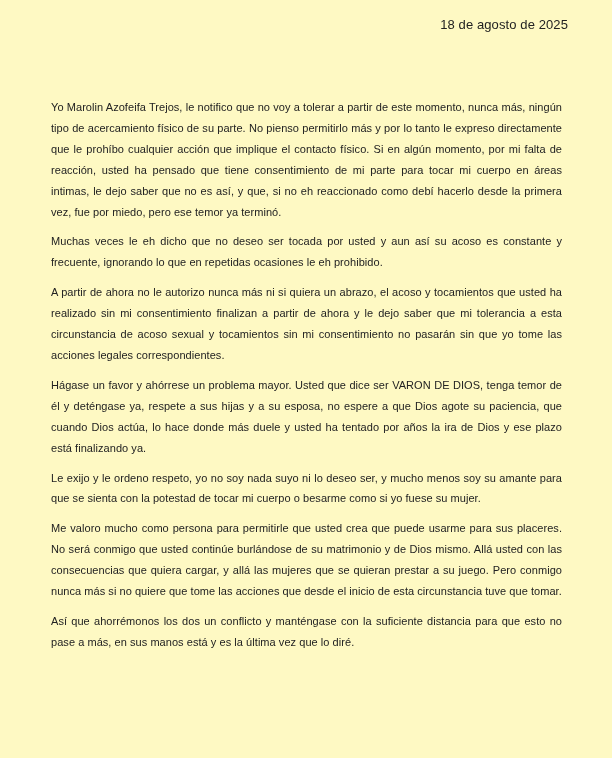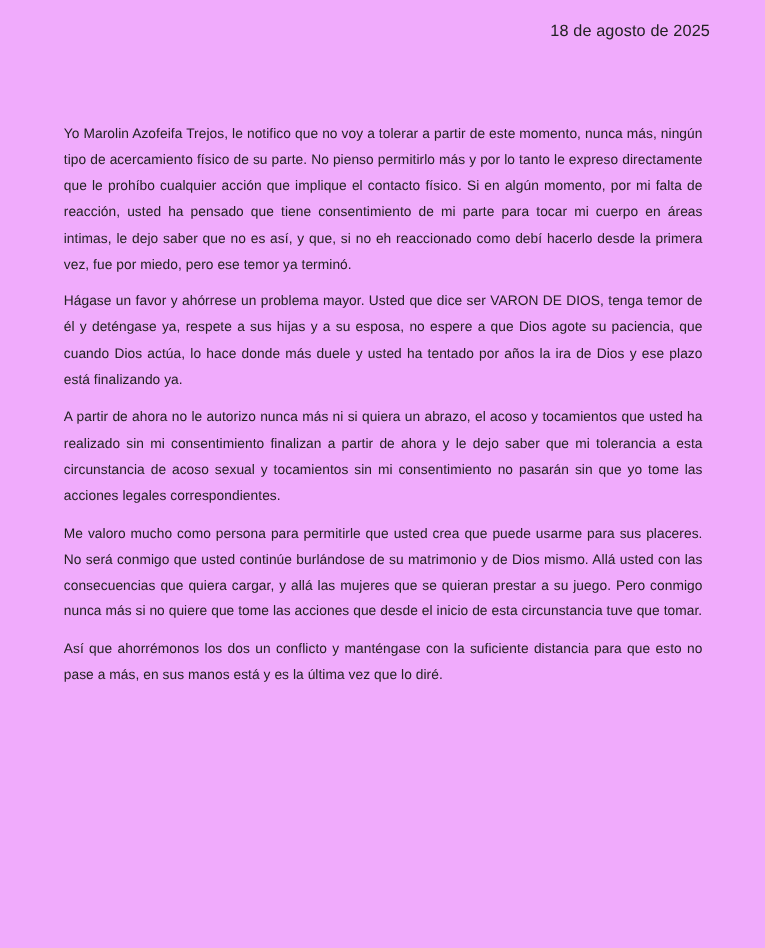--- a/index.html
+++ b/index.html
@@ -14,21 +14,21 @@
       overflow: hidden;
       font-family: "Liberation Sans", "DejaVu Sans", sans-serif;
       color: #1f1f1f;
     }
     .page {
       position: absolute;
       left: 0;
       top: 0;
       width: 612px;
       height: 758px;
-      background: #f0abfc;
+      background: #fef9c3;
     }
     .date {
       position: absolute;
       top: 17px;
       right: 44px;
       font-size: 13px;
       line-height: 16px;
       color: #222222;
       letter-spacing: 0.1px;
     }
@@ -48,18 +48,20 @@
     }
   </style>
 </head>
 <body>
 
 <div class="page">
   <div class="date">18 de agosto de 2025</div>
 
   <div class="body-text">
     <p class="para">Yo Marolin Azofeifa Trejos, le notifico que no voy a tolerar a partir de este momento, nunca más, ningún tipo de acercamiento físico de su parte. No pienso permitirlo más y por lo tanto le expreso directamente que le prohíbo cualquier acción que implique el contacto físico. Si en algún momento, por mi falta de reacción, usted ha pensado que tiene consentimiento de mi parte para tocar mi cuerpo en áreas intimas, le dejo saber que no es así, y que, si no eh reaccionado como debí hacerlo desde la primera vez, fue por miedo, pero ese temor ya terminó.</p>
+    <p class="para">Muchas veces le eh dicho que no deseo ser tocada por usted y aun así su acoso es constante y frecuente, ignorando lo que en repetidas ocasiones le eh prohibido.</p>
+    <p class="para">A partir de ahora no le autorizo nunca más ni si quiera un abrazo, el acoso y tocamientos que usted ha realizado sin mi consentimiento finalizan a partir de ahora y le dejo saber que mi tolerancia a esta circunstancia de acoso sexual y tocamientos sin mi consentimiento no pasarán sin que yo tome las acciones legales correspondientes.</p>
     <p class="para">Hágase un favor y ahórrese un problema mayor. Usted que dice ser VARON DE DIOS, tenga temor de él y deténgase ya, respete a sus hijas y a su esposa, no espere a que Dios agote su paciencia, que cuando Dios actúa, lo hace donde más duele y usted ha tentado por años la ira de Dios y ese plazo está finalizando ya.</p>
-    <p class="para">A partir de ahora no le autorizo nunca más ni si quiera un abrazo, el acoso y tocamientos que usted ha realizado sin mi consentimiento finalizan a partir de ahora y le dejo saber que mi tolerancia a esta circunstancia de acoso sexual y tocamientos sin mi consentimiento no pasarán sin que yo tome las acciones legales correspondientes.</p>
+    <p class="para">Le exijo y le ordeno respeto, yo no soy nada suyo ni lo deseo ser, y mucho menos soy su amante para que se sienta con la potestad de tocar mi cuerpo o besarme como si yo fuese su mujer.</p>
     <p class="para">Me valoro mucho como persona para permitirle que usted crea que puede usarme para sus placeres. No será conmigo que usted continúe burlándose de su matrimonio y de Dios mismo. Allá usted con las consecuencias que quiera cargar, y allá las mujeres que se quieran prestar a su juego. Pero conmigo nunca más si no quiere que tome las acciones que desde el inicio de esta circunstancia tuve que tomar.</p>
     <p class="para">Así que ahorrémonos los dos un conflicto y manténgase con la suficiente distancia para que esto no pase a más, en sus manos está y es la última vez que lo diré.</p>
   </div>
 </div>
 
 </body></html>

